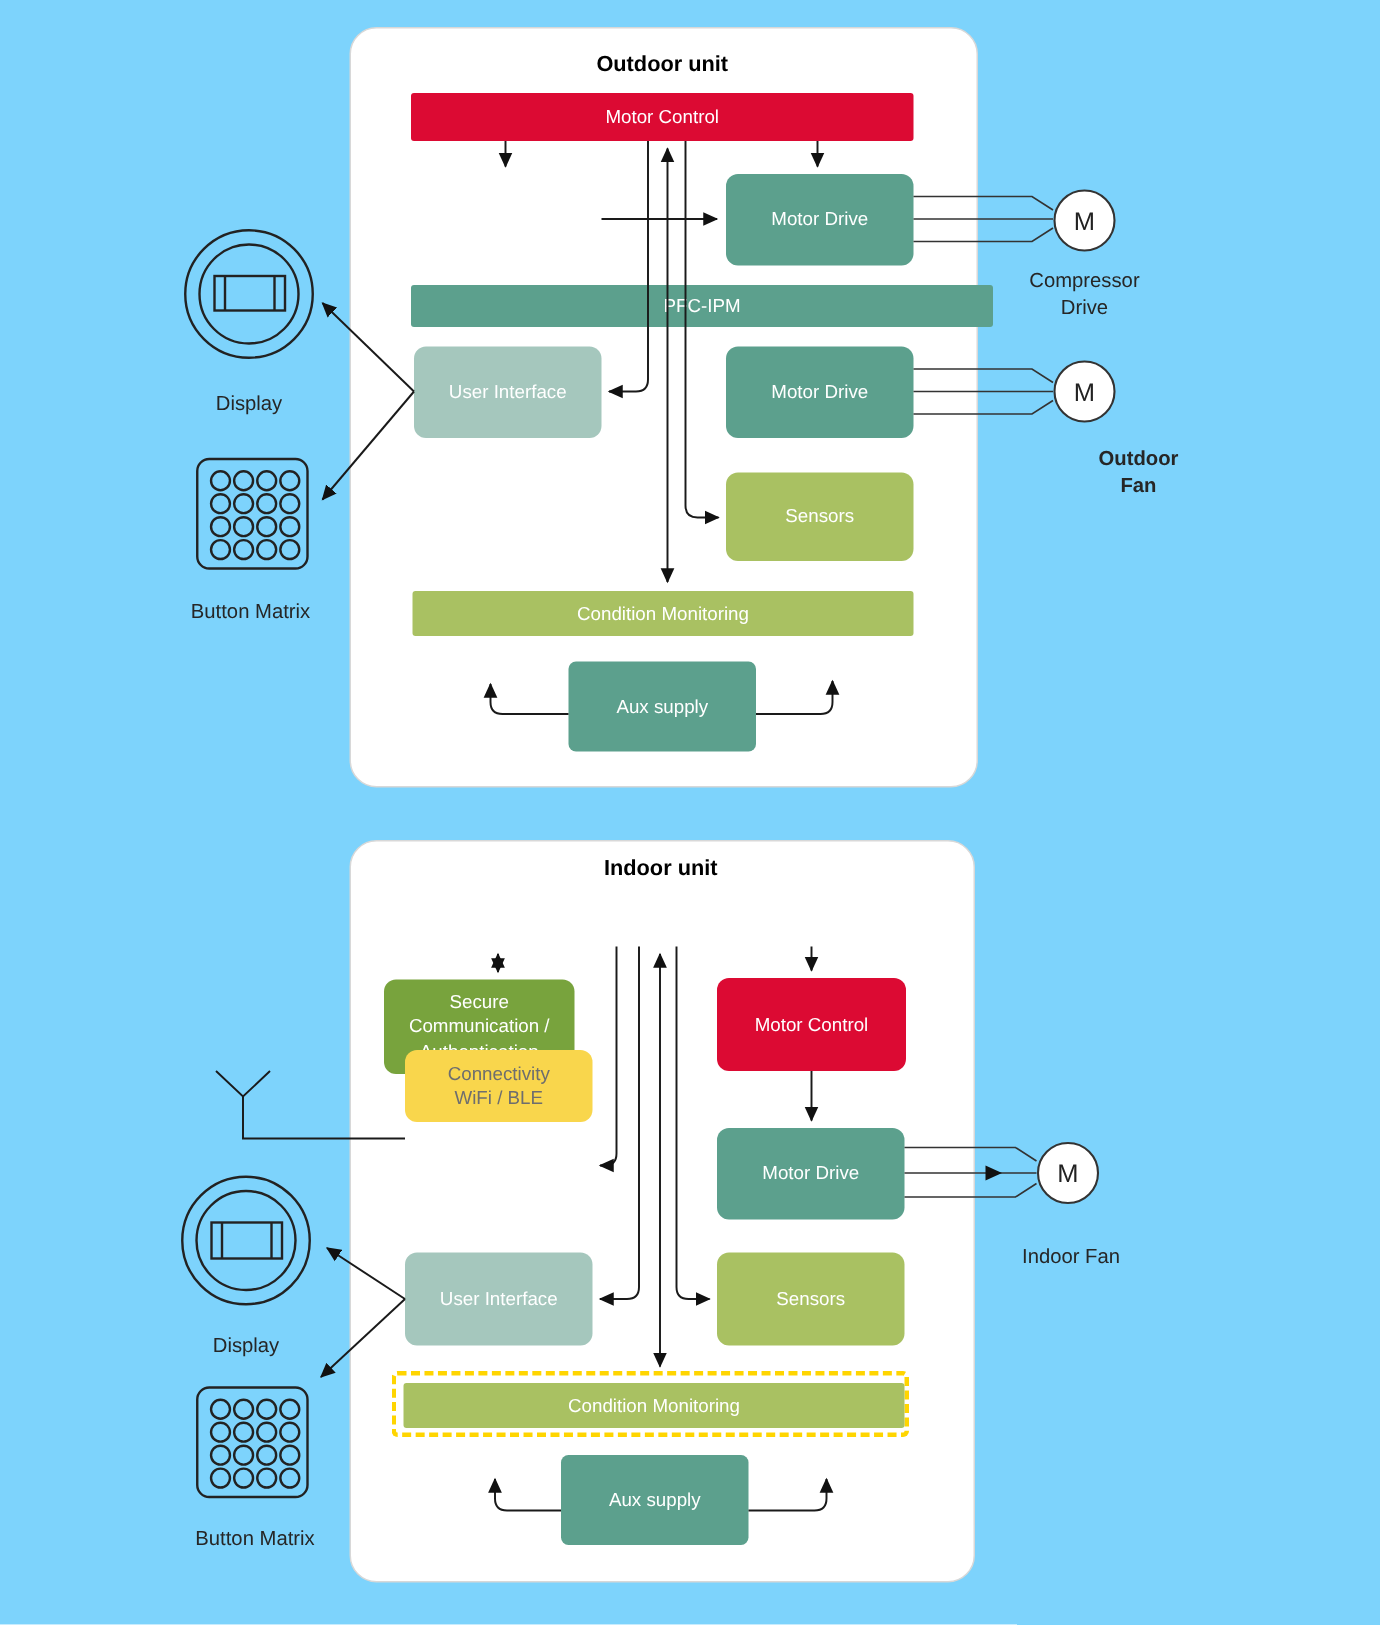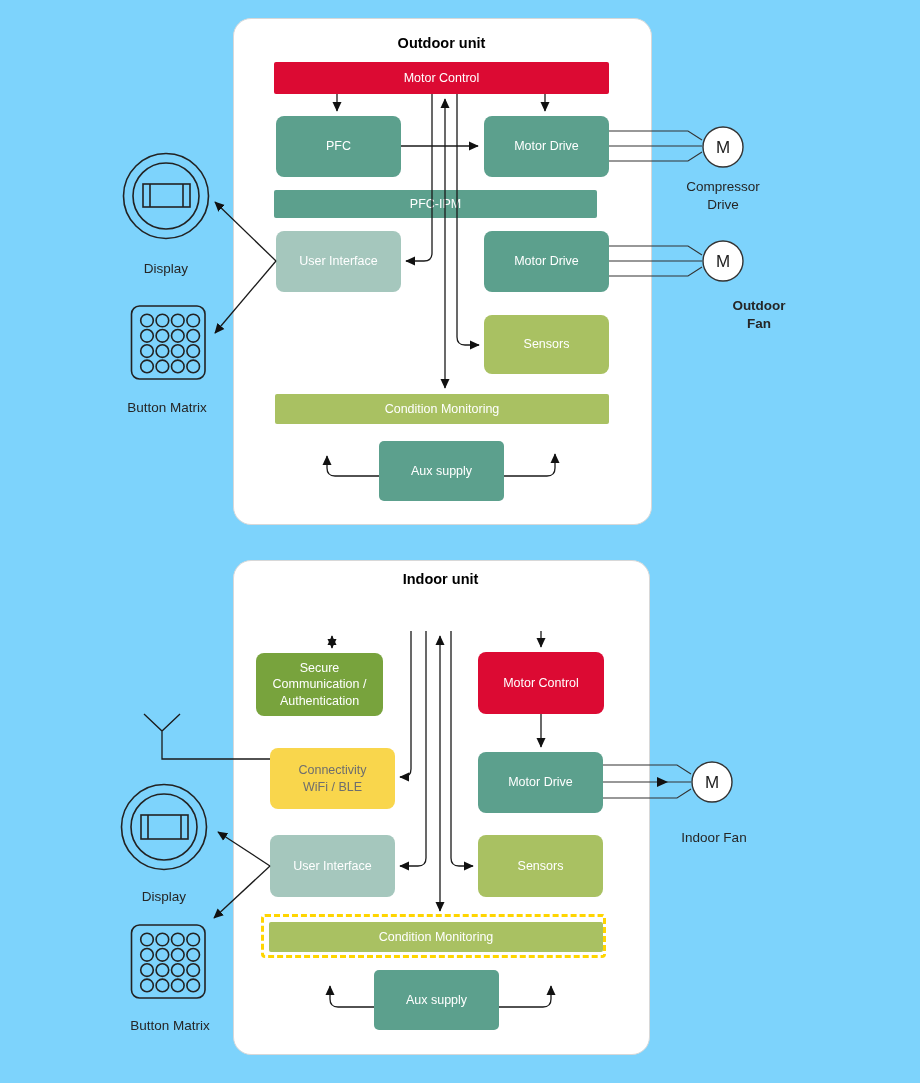--- a/index.html
+++ b/index.html
@@ -42,23 +42,22 @@
 </style>
 </head>
 <body>
 
 <div id="canvas">
 
   <div class="unit" style="left:233px;top:18px;width:417px;height:505px;"></div>
   <div class="unit-title" style="left:233px;top:35px;width:417px;">Outdoor unit</div>
 
   <div class="box bar red" style="left:274px;top:62px;width:335px;height:32px;">Motor Control</div>
-  <div class="box teal" style="left:276px;top:116px;width:125px;height:61px;">PFC</div>
   <div class="box teal" style="left:484px;top:116px;width:125px;height:61px;">Motor Drive</div>
-  <div class="box bar teal" style="left:274px;top:190px;width:323px;height:28px;">PFC-IPM</div>
+  <div class="box bar teal" style="left:274px;top:190px;width:388px;height:28px;">PFC-IPM</div>
   <div class="box teal-light" style="left:276px;top:231px;width:125px;height:61px;">User Interface</div>
   <div class="box teal" style="left:484px;top:231px;width:125px;height:61px;">Motor Drive</div>
   <div class="box olive" style="left:484px;top:315px;width:125px;height:59px;">Sensors</div>
   <div class="box bar olive" style="left:275px;top:394px;width:334px;height:30px;">Condition Monitoring</div>
   <div class="box teal" style="left:379px;top:441px;width:125px;height:60px;border-radius:5px;">Aux supply</div>
 
   <div class="ext-label" style="left:106px;top:260px;width:120px;">Display</div>
   <div class="ext-label" style="left:87px;top:399px;width:160px;">Button Matrix</div>
   <div class="ext-label" style="left:652px;top:178px;width:142px;">Compressor
 Drive</div>
@@ -67,21 +66,21 @@
 
   <div class="unit" style="left:233px;top:560px;width:415px;height:493px;"></div>
   <div class="unit-title" style="left:233px;top:571px;width:415px;">Indoor unit</div>
 
   <div id="cm-highlight"></div>
 
   <div class="box green" style="left:256px;top:653px;width:127px;height:63px;">Secure
 Communication /
 Authentication</div>
   <div class="box red" style="left:478px;top:652px;width:126px;height:62px;">Motor Control</div>
-  <div class="box yellow" style="left:270px;top:700px;width:125px;height:61px;margin-top:48px;">Connectivity
+  <div class="box yellow" style="left:270px;top:700px;width:125px;height:48px;">Connectivity
 WiFi / BLE</div>
   <div class="box teal" style="left:478px;top:752px;width:125px;height:61px;">Motor Drive</div>
   <div class="box teal-light" style="left:270px;top:835px;width:125px;height:62px;">User Interface</div>
   <div class="box olive" style="left:478px;top:835px;width:125px;height:62px;">Sensors</div>
   <div class="box bar olive" style="left:269px;top:922px;width:334px;height:30px;">Condition Monitoring</div>
   <div class="box teal" style="left:374px;top:970px;width:125px;height:60px;border-radius:5px;">Aux supply</div>
 
   <div class="ext-label" style="left:104px;top:888px;width:120px;">Display</div>
   <div class="ext-label" style="left:90px;top:1017px;width:160px;">Button Matrix</div>
   <div class="ext-label" style="left:644px;top:829px;width:140px;">Indoor Fan</div>

